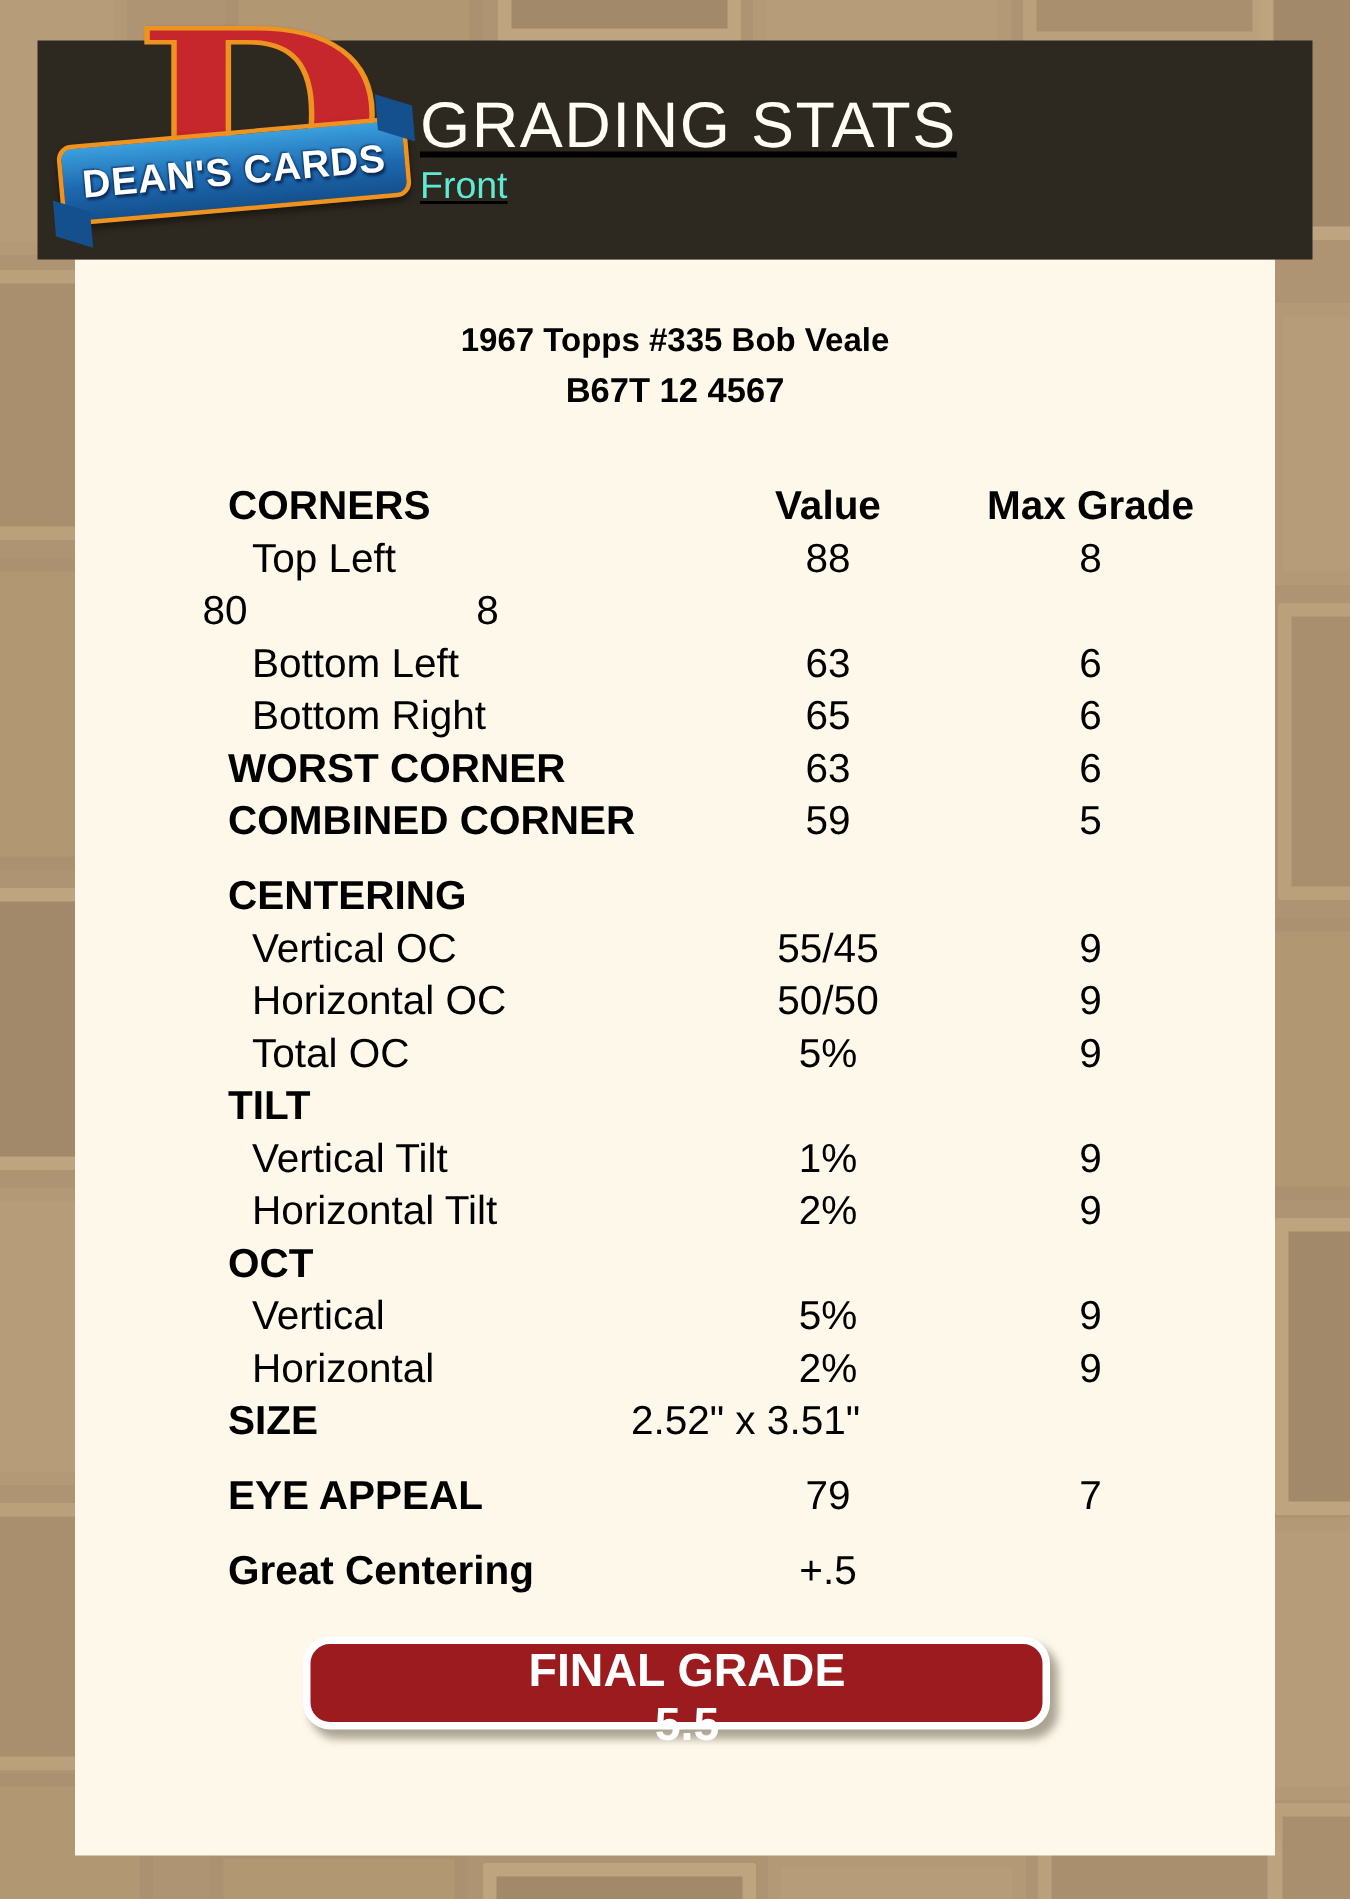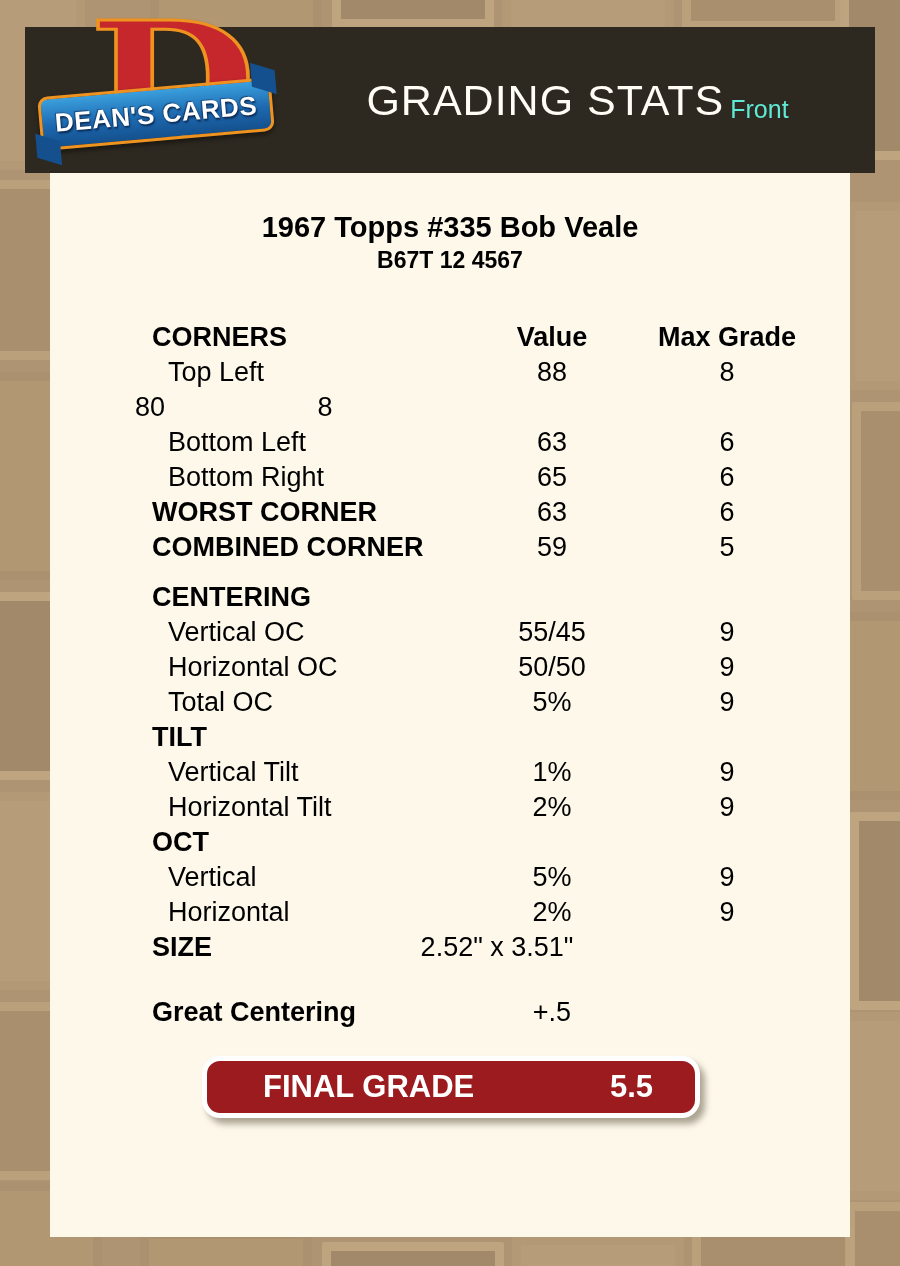--- a/index.html
+++ b/index.html
@@ -38,48 +38,49 @@
   }
   .ribbon::before,.ribbon::after{
     content:"";position:absolute;width:24px;height:24px;background:#14508d;z-index:-1;
   }
   .ribbon::before{left:-8px;bottom:-14px;transform:skewY(22deg);}
   .ribbon::after{right:-8px;top:-14px;transform:skewY(22deg);}
   .ribbon-text{
     font-size:26px;font-weight:700;color:#fff;letter-spacing:.5px;white-space:nowrap;
     text-shadow:1px 2px 2px rgba(8,25,60,.8), -1px -1px 1px rgba(8,25,60,.5);
   }
-  .header-titles{flex:1;display:flex;flex-direction:row;align-items:flex-end;justify-content:center;gap:6px;}
+  .header-titles{flex:1;display:flex;flex-direction:column;align-items:flex-start;justify-content:center;gap:6px;text-decoration:underline;}
   .header-title{font-size:43px;color:#fffdf5;letter-spacing:1px;line-height:1;}
   .header-subtitle{font-size:25px;color:#5eead4;line-height:1;}
   
   .panel{
     position:absolute;left:50px;top:173px;width:800px;height:1064px;
     background:var(--panel-bg);z-index:4;
   }
-  .card-title{margin-top:40px;text-align:center;font-size:29px;font-weight:700;line-height:28px;}
+  .card-title{margin-top:40px;text-align:center;font-size:22px;font-weight:700;line-height:28px;}
   .card-code{margin-top:5px;text-align:center;font-size:23px;line-height:28px;font-weight:bold;}
   
   .gtable{margin-top:46px;}
   .trow{display:flex;align-items:center;height:35px;font-size:27px;}
   .row-gap{height:15px;}
   .c-label{flex:0 0 402px;padding-left:102px;white-space:nowrap;}
   .trow.item .c-label{padding-left:118px;}
   .trow.section .c-label{font-weight:700;}
   .c-value{flex:0 0 200px;text-align:center;white-space:nowrap;}
   .c-value.wide{transform:translateX(-55px);}
   .c-max{flex:0 0 150px;text-align:center;white-space:nowrap;}
   .col-header{font-weight:700;}
   
   .final-grade{
     margin:26px 0 0 152px;width:498px;height:62px;
     background:var(--accent);border:5px solid #fff;border-radius:18px;
     display:flex;align-items:center;justify-content:space-between;
     padding:0 42px 0 56px;
     box-shadow:5px 6px 6px rgba(105,95,75,.55);
+    flex-direction:column;
   }
   .final-grade span{font-size:31px;font-weight:700;color:#fff;white-space:nowrap;}
 </style>
 </head>
 <body>
 
 <div id="collage">
     <div class="bgcard" style="left: -55px; top: -20px; width: 140px; height: 190px; background: rgb(184, 158, 123); border: 9px solid rgba(179, 153, 117, 0.565);"></div>
     <div class="bgcard" style="left: -40px; top: 180px; width: 132px; height: 180px; background: rgb(169, 143, 109); border: 9px solid rgb(189, 163, 126);"></div>
     <div class="bgcard" style="left: -52px; top: 372px; width: 146px; height: 208px; background: rgb(178, 152, 115); border: 9px solid rgb(171, 145, 112);"></div>
@@ -206,20 +207,25 @@
         <span class="c-label">Horizontal</span>
         <span class="c-value">2%</span>
         <span class="c-max">9</span>
       </div>
       <div class="trow section">
         <span class="c-label">SIZE</span>
         <span class="c-value wide">2.52" x 3.51"</span>
         <span class="c-max"></span>
       </div>
       <div class="row-gap"></div>
+      <div class="trow section">
+        <span class="c-label">EYE APPEAL</span>
+        <span class="c-value">79</span>
+        <span class="c-max">7</span>
+      </div>
       <div class="row-gap"></div>
       <div class="trow section">
         <span class="c-label">Great Centering</span>
         <span class="c-value">+.5</span>
         <span class="c-max"></span>
       </div>
     </div>
 
   <div class="final-grade">
     <span>FINAL GRADE</span>

